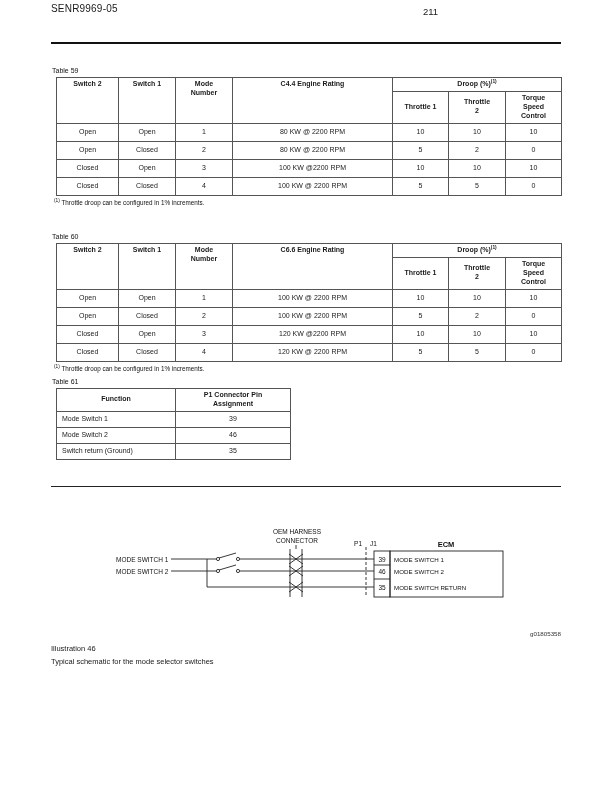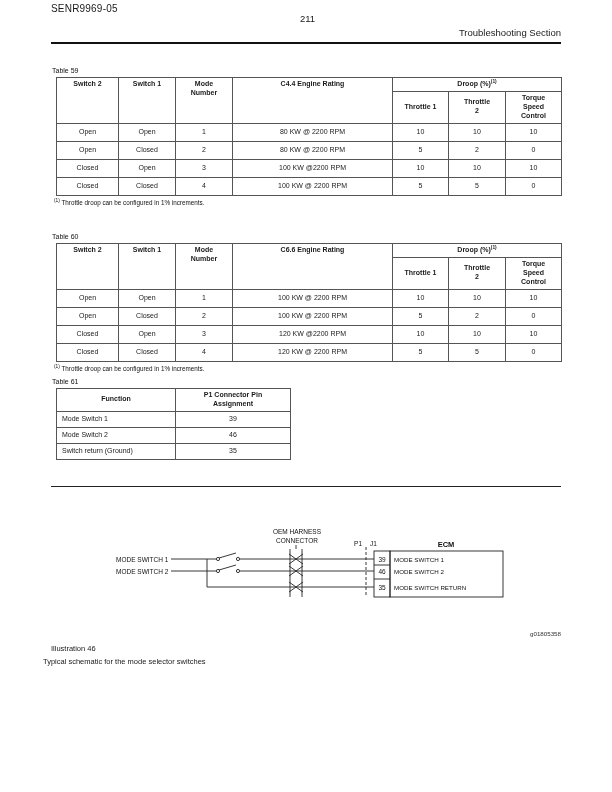--- a/index.html
+++ b/index.html
@@ -1,20 +1,20 @@
 <!DOCTYPE html>
 <html><head>
 <meta charset="utf-8">
 <style>
   html,body{margin:0;padding:0}
   body{width:612px;height:792px;background:#ffffff;font-family:"Liberation Sans",sans-serif;color:#1a1a1a}
   .page{position:relative;width:612px;height:792px;background:#fff;overflow:hidden}
   .abs{position:absolute}
   .doc-num{left:51px;top:3px;font-size:10px;letter-spacing:.2px}
-  .pg-num{left:300px;top:13px;width:261px;text-align:left;font-size:9.5px}
+  .pg-num{left:300px;top:6px;width:261px;text-align:center;font-size:9.5px}
   .section{left:200px;top:27px;width:361px;text-align:right;font-size:9.5px}
   .rule{left:51px;top:42px;width:510px;height:2px;background:#111}
   .tblock59{left:52px;top:67px}
   .tblock60{left:52px;top:233px}
   .tblock61{left:52px;top:378px}
   .tcaption{font-size:7px;color:#111;margin-bottom:3px}
   table{border-collapse:collapse;table-layout:fixed;background:#fff;margin-left:4px}
   .t5960{width:505px}
   .t61{width:234px}
   th,td{border:1px solid #555;font-size:7px;line-height:1.28;padding:2px 2px;text-align:center;overflow:hidden}
@@ -22,31 +22,30 @@
   thead tr.sub th{vertical-align:middle}
   td{vertical-align:middle;height:13px}
   .t61 th{vertical-align:middle}
   .t61 td{height:11px}
   .t61 td.fn-col{text-align:left;padding-left:5px}
   .footnote{font-size:6.3px;margin-top:3px;margin-left:2px;color:#111}
   sup{font-size:4.8px;vertical-align:super;line-height:0}
   .divider{left:51px;top:486px;width:510px;height:1px;background:#222}
   .illu-id{left:300px;top:630px;width:261px;text-align:right;font-size:6.2px;color:#333}
   .illu-label{left:51px;top:644px;font-size:7.5px}
-  .illu-caption{left:43px;top:657px;font-size:7.5px}
+  .illu-caption{left:51px;top:657px;font-size:7.5px}
   svg text{font-family:"Liberation Sans",sans-serif;fill:#111}
 </style>
 </head>
 <body>
 
 <div class="page">
 
   <div class="abs doc-num">SENR9969-05</div>
   <div class="abs pg-num">211</div>
-  <div class="abs section">Troubleshooting Section</div>
   <div class="abs rule"></div>
 
   <div class="abs tblock59">
     <div class="tcaption">Table 59</div>
     <table class="t5960">
       <colgroup>
           <col style="width:62px">
           <col style="width:57px">
           <col style="width:57px">
           <col style="width:160px">

